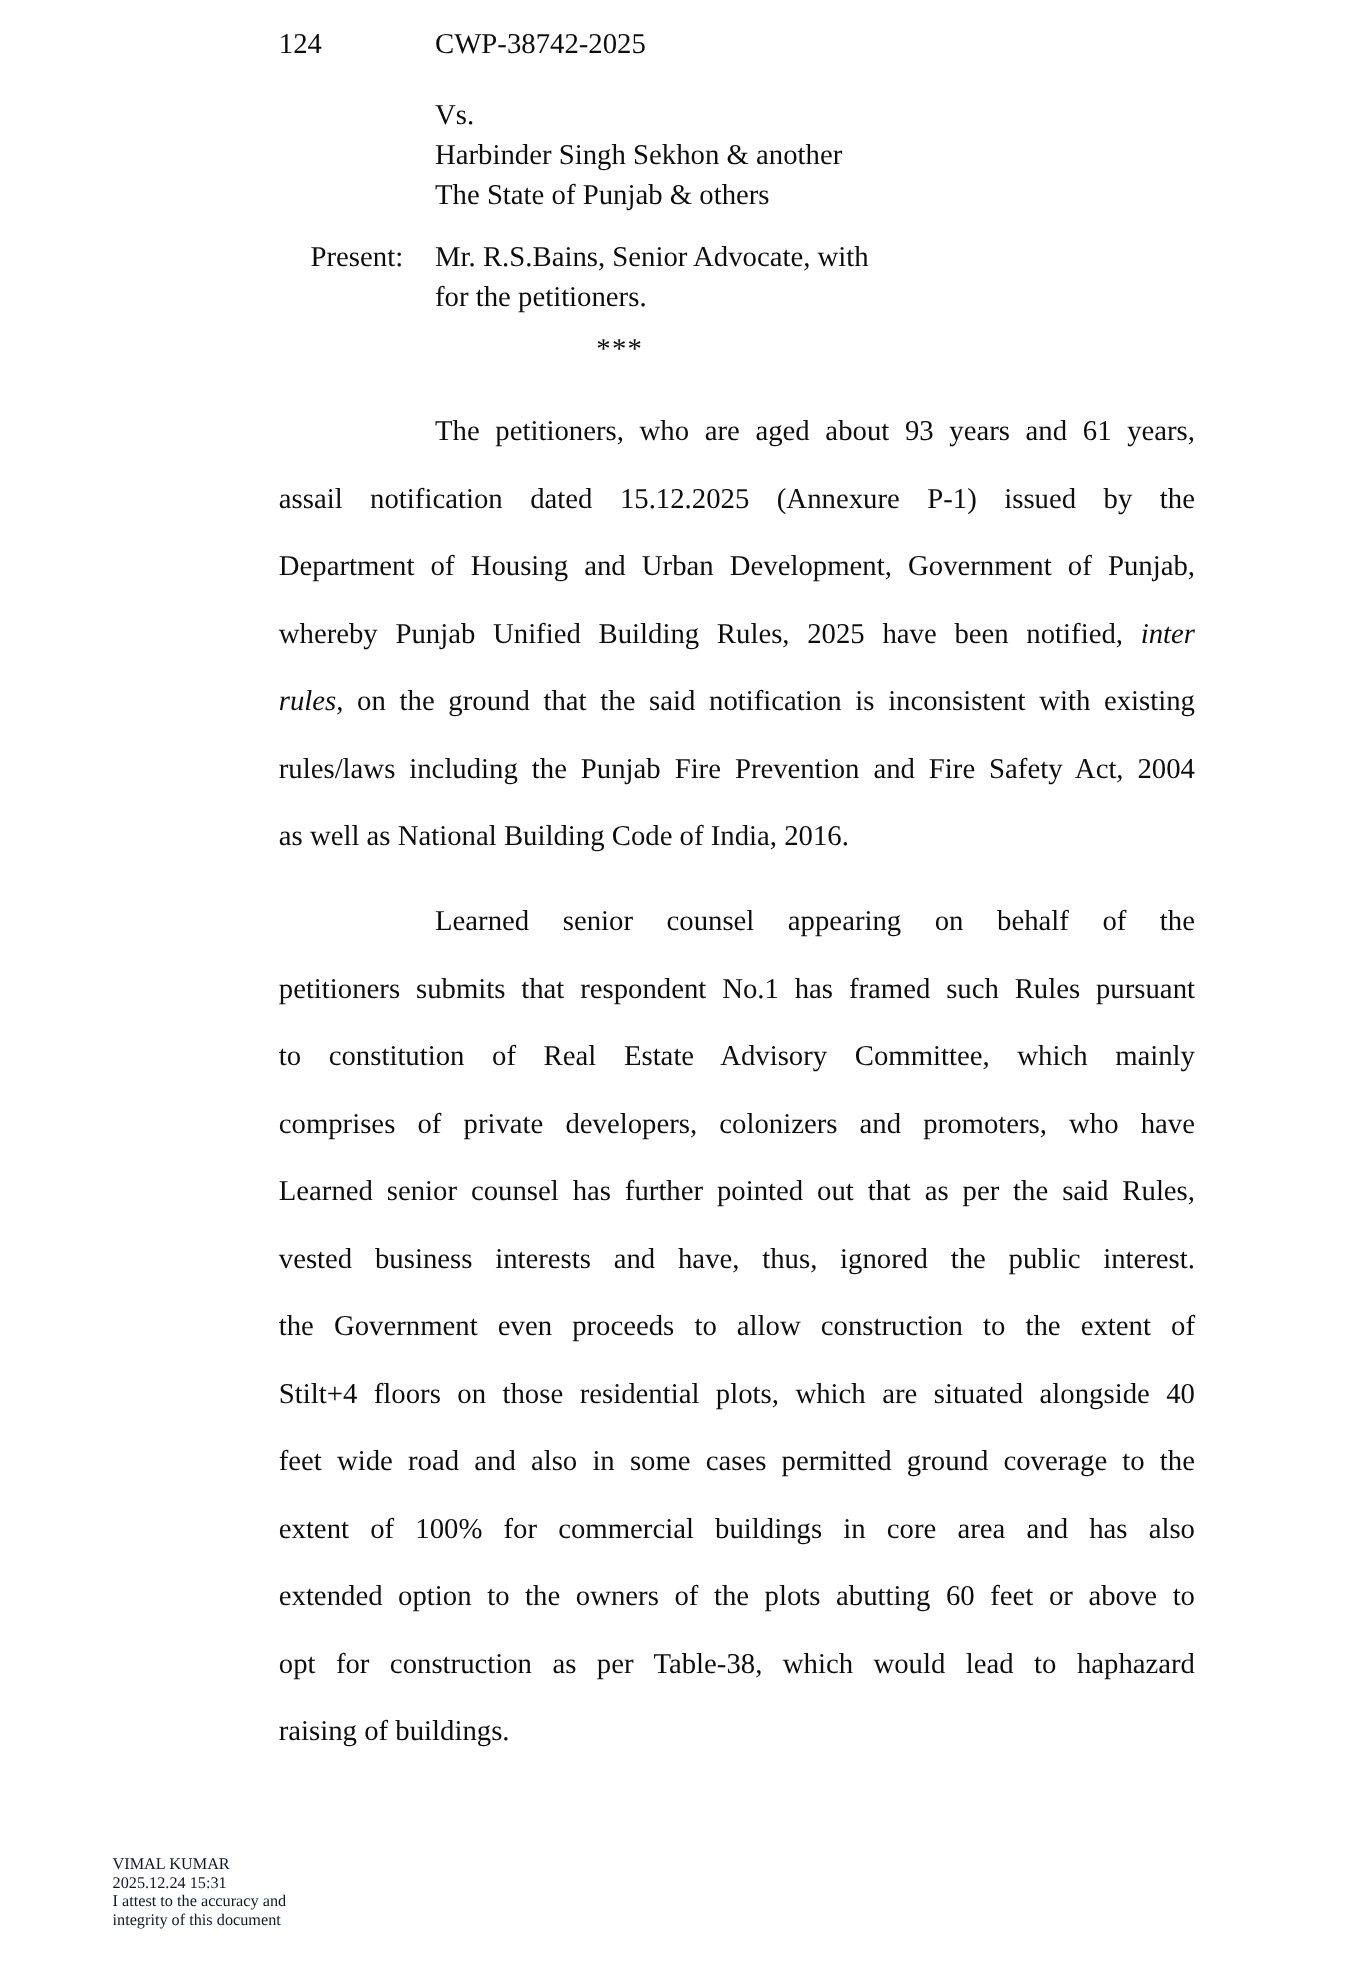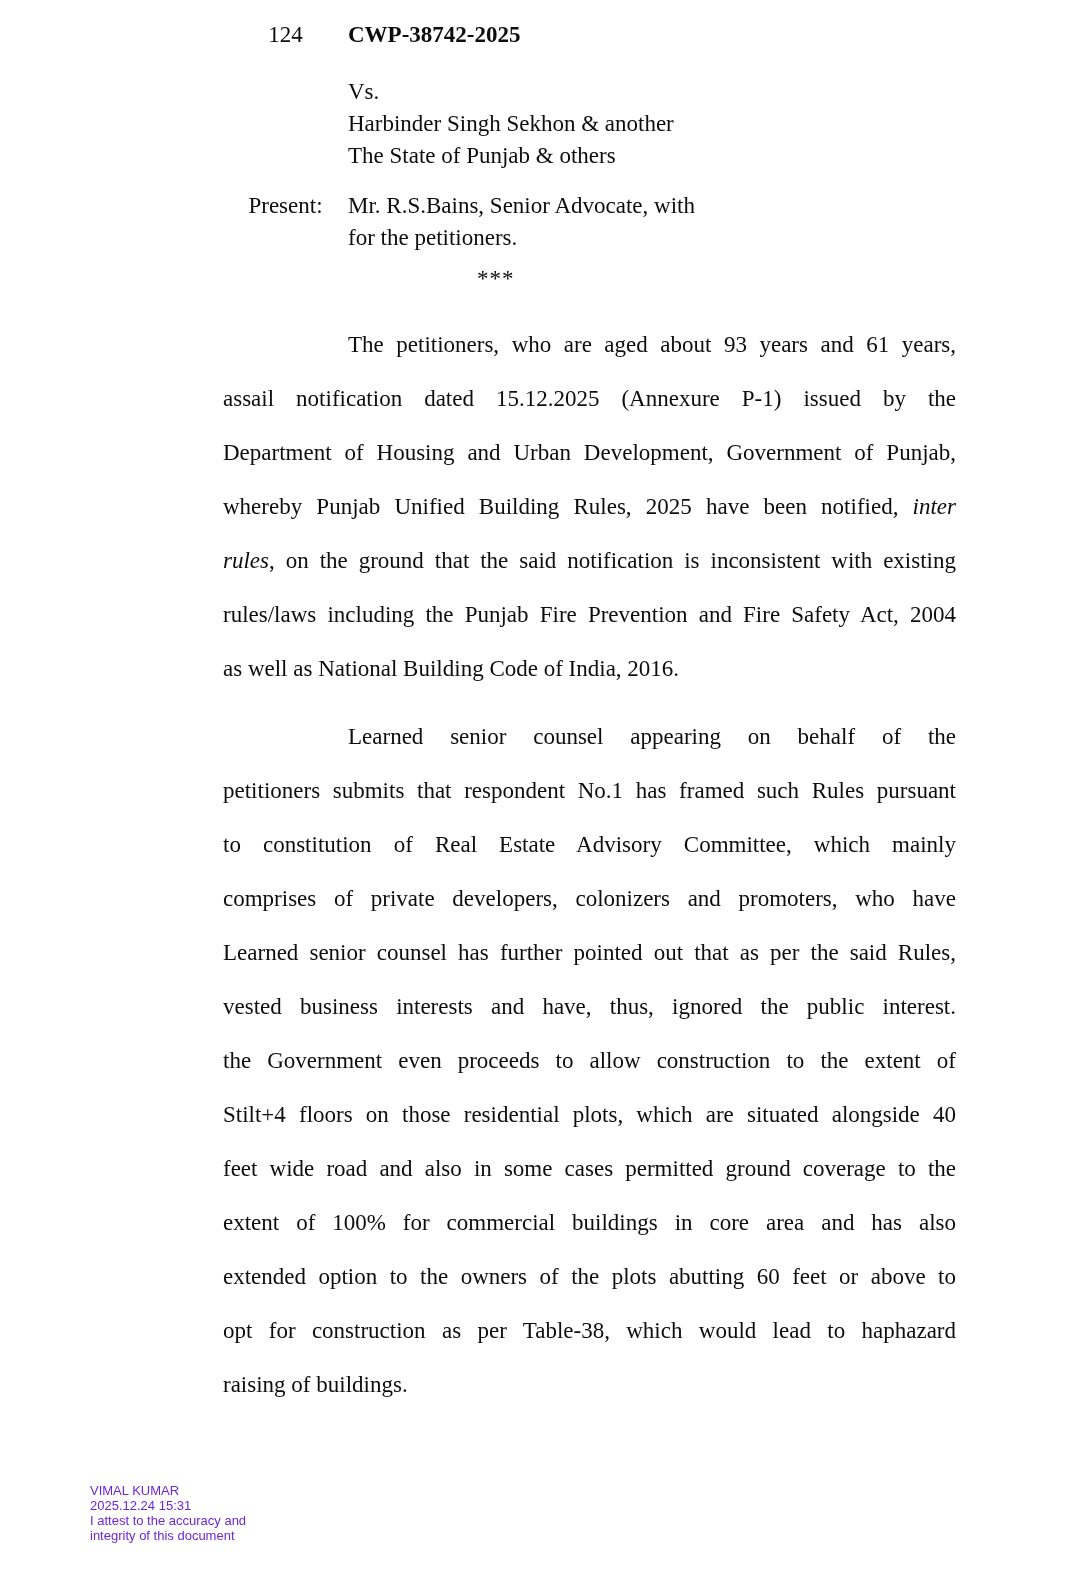--- a/index.html
+++ b/index.html
@@ -21,28 +21,27 @@
     left: 223px;
     top: 0;
     width: 733px;
     font-size: 23px;
   }
   
   .header-row {
     margin-top: 20px;
     line-height: 30px;
     display: flex;
-    text-align: center;
   }
   .page-num {
     width: 125px;
     flex: 0 0 125px;
   }
   .case-num {
-    font-weight: bold;
+    font-weight: normal;
   }
   .party-block {
     margin-top: 26px;
     margin-left: 125px;
     line-height: 32px;
   }
   .present-row {
     margin-top: 18px;
     display: flex;
     line-height: 32px;
@@ -70,24 +69,24 @@
     font-family: Liberation Serif, serif;
   }
   .jline.first { text-indent: 125px; }
   .jline.end   { text-align-last: left; }
   .italic { font-style: italic; }
   
   .signature {
     position: absolute;
     left: 90px;
     top: 1483px;
-    font-family: Liberation Sans, sans-serif;
+    font-family: Liberation Serif, serif;
     font-size: 13px;
     line-height: 15px;
-    color: #6d28d9;
+    color: #0f172a;
   }
 </style>
 </head>
 <body>
 
 <div class="page">
   <div class="content">
 
     <div class="header-row">
       <span class="page-num">124</span>

